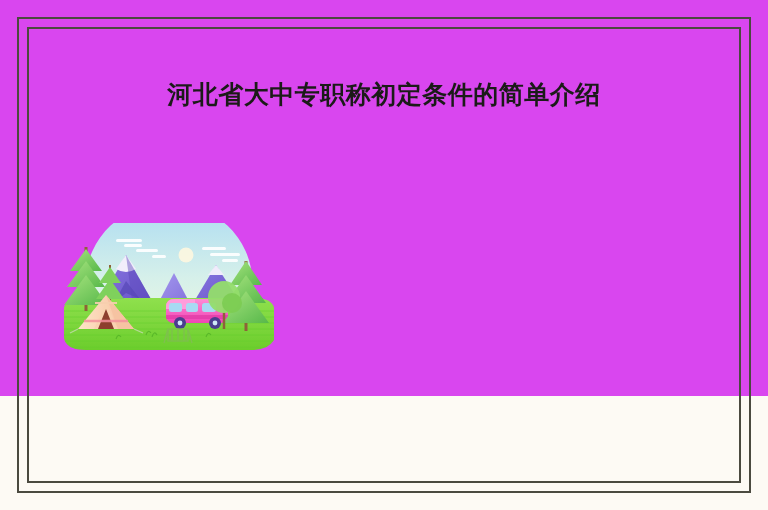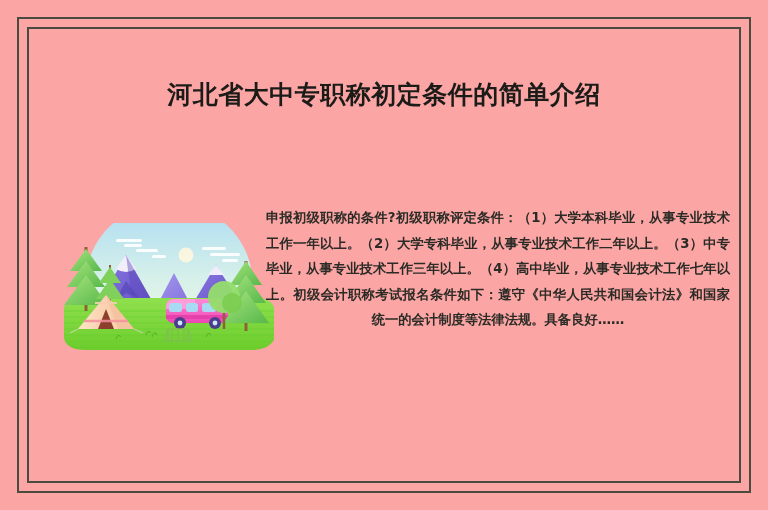--- a/index.html
+++ b/index.html
@@ -9,22 +9,22 @@
   body {
     width: 768px;
     height: 510px;
     background: #fdfaf4;
     font-family: "Liberation Sans", sans-serif;
     overflow: hidden;
   }
   .page {
     position: relative;
     width: 768px;
-    height: 510px;
-    background: #fca5a5;
+    height: 396px;
+    background: #d946ef;
     box-sizing: border-box;
   }
   
   .frame-outer {
     position: absolute;
     left: 17px;
     top: 17px;
     width: 734px;
     height: 476px;
     border: 2px solid #4b4a3f;
@@ -263,16 +263,15 @@
 
         <g stroke="#4fae24" stroke-width="1.2" fill="none" opacity="0.7">
           <path d="M90 132 q2 -6 5 -2"></path>
           <path d="M96 134 q2 -7 5 -2"></path>
           <path d="M150 134 q2 -6 5 -2"></path>
           <path d="M60 136 q2 -6 5 -2"></path>
         </g>
       </svg>
     </div>
 
-    <div class="body-text">申报初级职称的条件?初级职称评定条件：（1）大学本科毕业，从事专业技术工作一年以上。（2）大学专科毕业，从事专业技术工作二年以上。（3）中专毕业，从事专业技术工作三年以上。（4）高中毕业，从事专业技术工作七年以上。初级会计职称考试报名条件如下：遵守《中华人民共和国会计法》和国家统一的会计制度等法律法规。具备良好……</div>
 
   </div>
 </div>
 
 </body></html>

